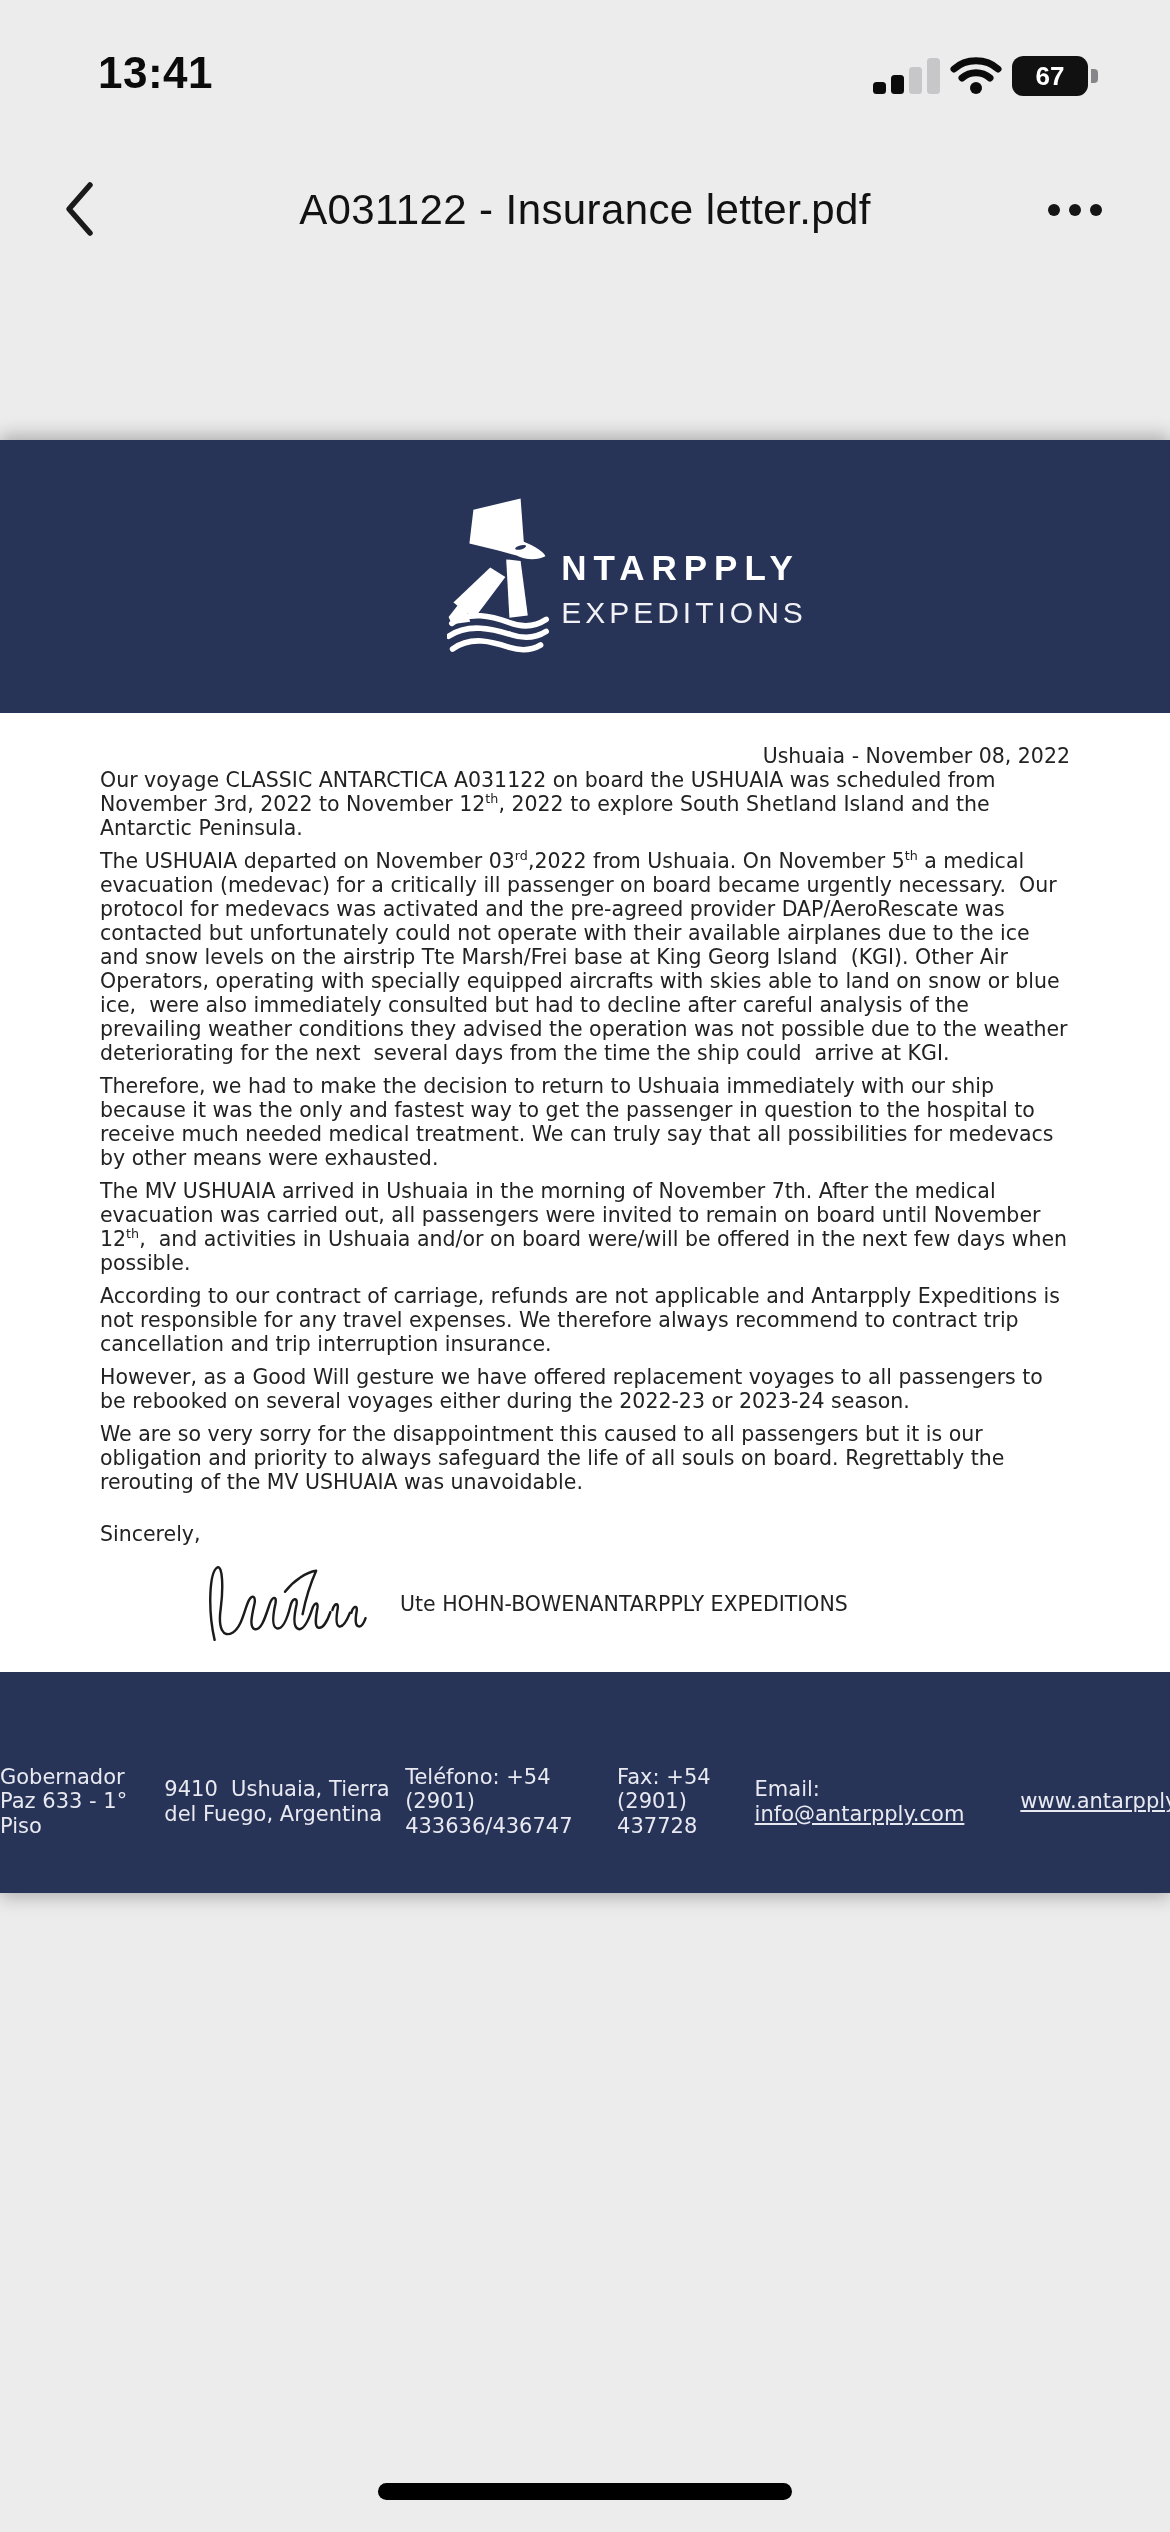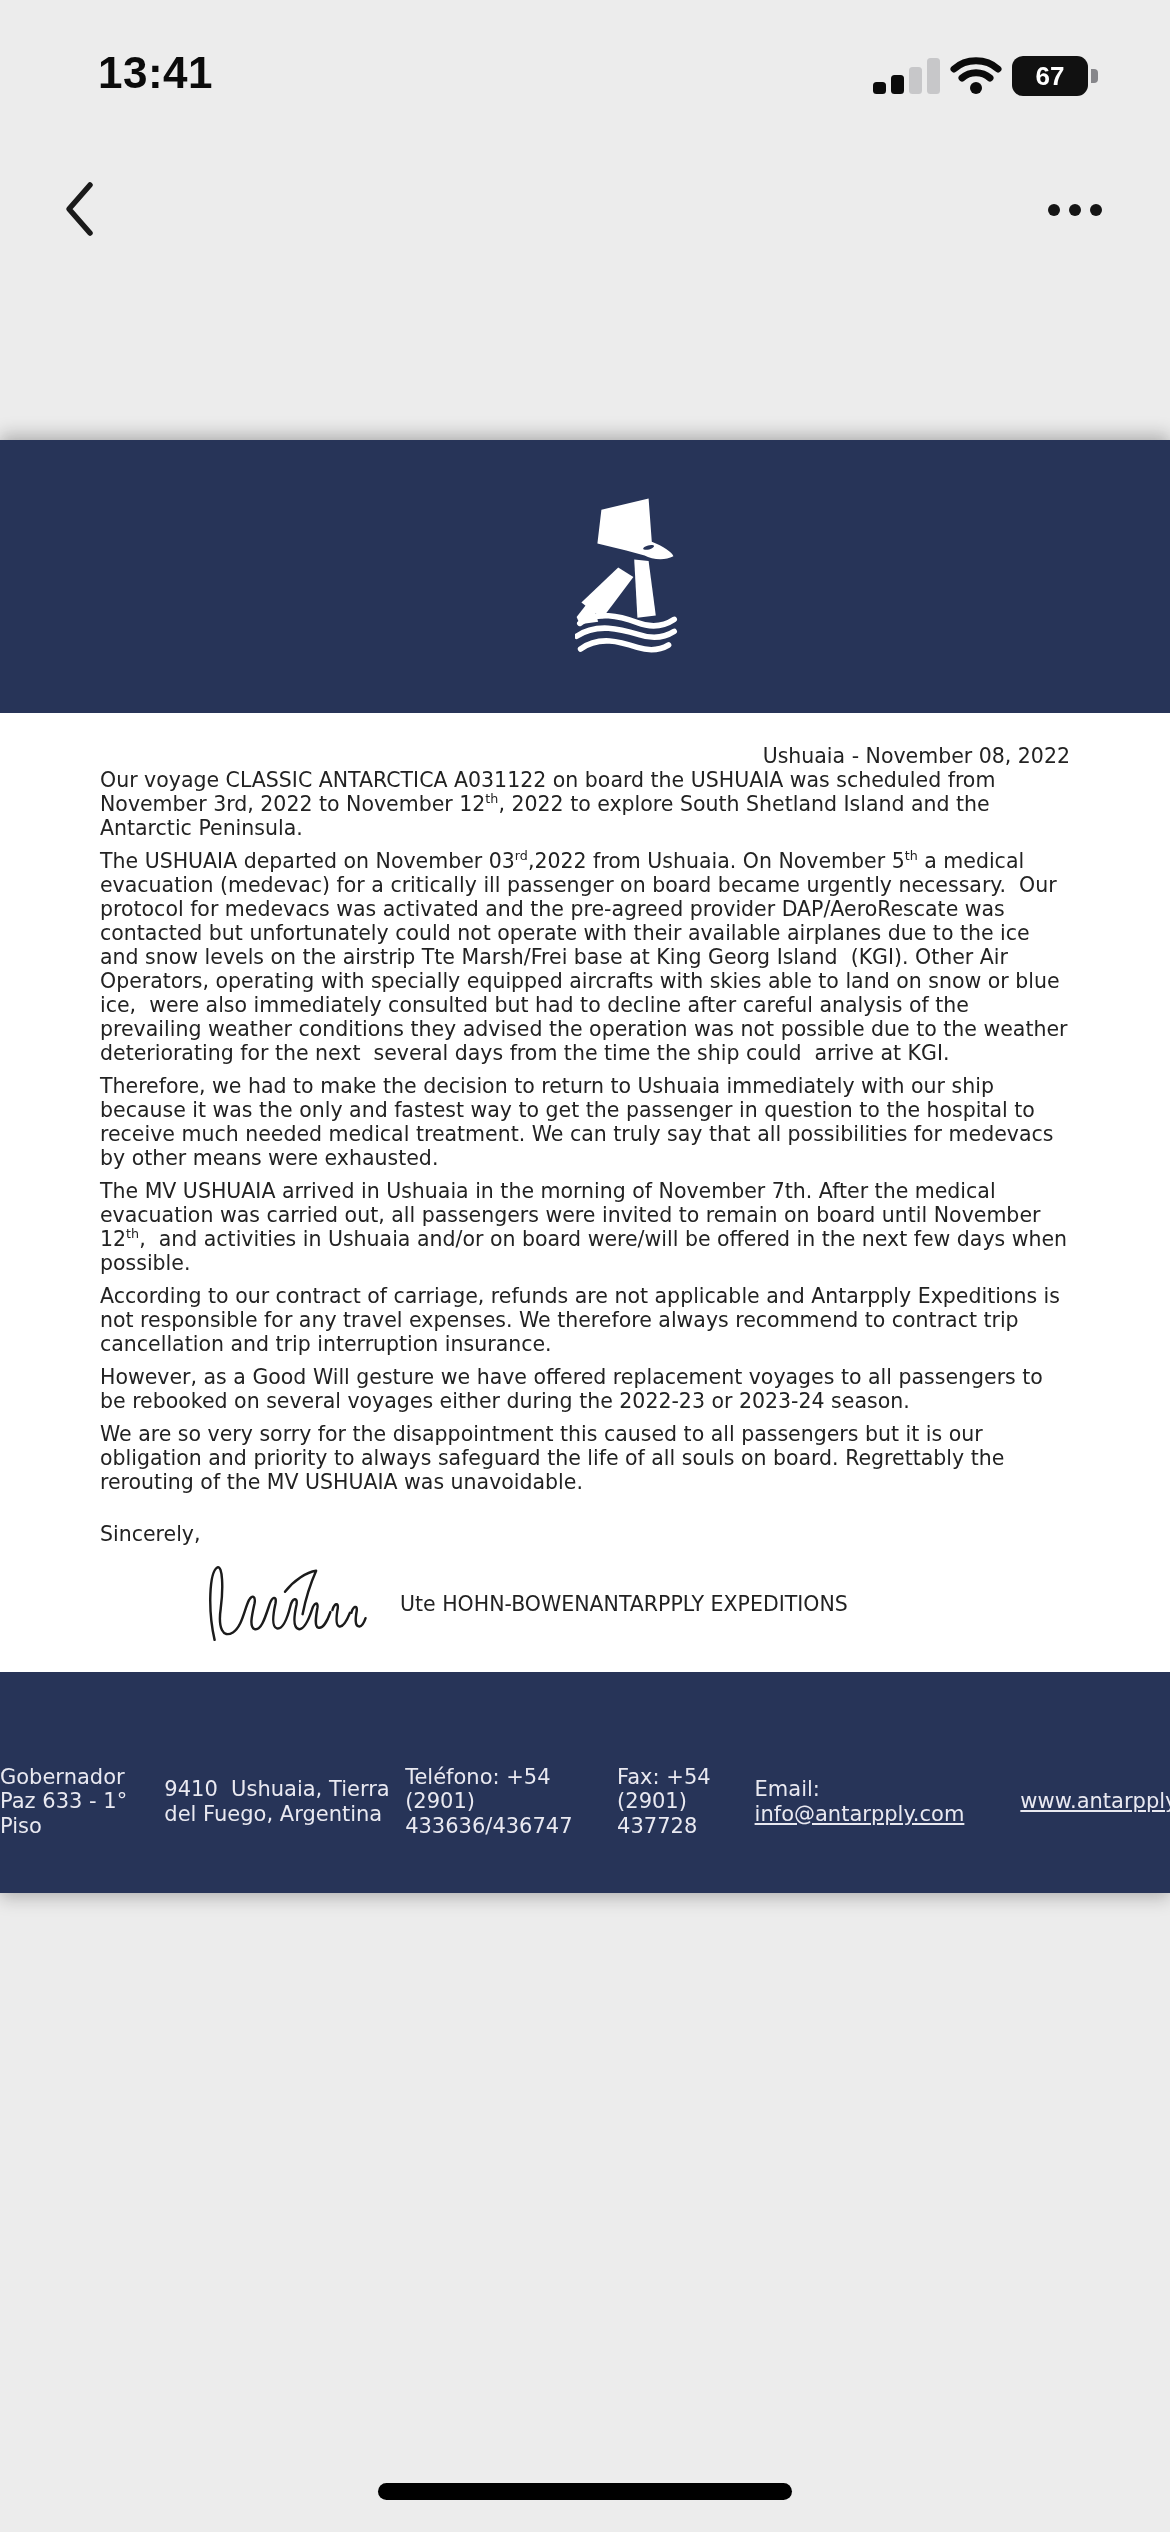--- a/index.html
+++ b/index.html
@@ -133,20 +133,21 @@
     </div>
   </div>
 </div>
 
 <div class="nav-bar">
   <div class="back-button">
     <svg width="34" height="58" viewBox="0 0 34 58">
       <polyline points="28,5 7,29 28,53" fill="none" stroke="#1a1a1a" stroke-width="5.5" stroke-linecap="round" stroke-linejoin="round"></polyline>
     </svg>
   </div>
+  <div class="nav-title">A031122 - Insurance letter.pdf</div>
   <div class="more-button">
     <i></i>
       <i></i>
       <i></i>
   </div>
 </div>
 
 <div class="document">
 
   <div class="doc-header">
@@ -158,20 +159,24 @@
           <path d="M8,132 L54,88 L73,100 L34,152 Z"></path>
           <path d="M2,150 L20,127 L29,156 L6,159 Z"></path>
         </g>
         <ellipse cx="92" cy="63" rx="7" ry="2.6" fill="#273458" transform="rotate(-14 92 63)"></ellipse>
         <g fill="none" stroke="#ffffff" stroke-width="7" stroke-linecap="round">
           <path d="M6,158 C28,142 56,149 78,157 C96,164 112,161 124,153"></path>
           <path d="M2,174 C27,157 57,165 80,172 C98,178 113,175 124,168"></path>
           <path d="M7,190 C30,173 57,181 78,188 C94,193 107,191 117,185"></path>
         </g>
       </svg>
+      <div class="logo-text">
+        <div class="logo-word1">NTARPPLY</div>
+        <div class="logo-word2">EXPEDITIONS</div>
+      </div>
     </div>
   </div>
 
   <div class="doc-body">
     <div class="date-line">Ushuaia - November 08, 2022</div>
 
     <div id="paragraphs">
         <p class="para"><span>Our voyage CLASSIC ANTARCTICA A031122 on board the USHUAIA was scheduled from November 3rd, 2022 to November 12</span><sup>th</sup><span>, 2022 to explore South Shetland Island and the Antarctic Peninsula.</span></p>
         <p class="para"><span>The USHUAIA departed on November 03</span><sup>rd</sup><span>,2022 from Ushuaia. On November 5</span><sup>th</sup><span> a medical evacuation (medevac) for a critically ill passenger on board became urgently necessary.  Our protocol for medevacs was activated and the pre-agreed provider DAP/AeroRescate was contacted but unfortunately could not operate with their available airplanes due to the ice and snow levels on the airstrip Tte Marsh/Frei base at King Georg Island  (KGI). Other Air Operators, operating with specially equipped aircrafts with skies able to land on snow or blue ice,  were also immediately consulted but had to decline after careful analysis of the prevailing weather conditions they advised the operation was not possible due to the weather deteriorating for the next  several days from the time the ship could  arrive at KGI.</span></p>
         <p class="para"><span>Therefore, we had to make the decision to return to Ushuaia immediately with our ship because it was the only and fastest way to get the passenger in question to the hospital to receive much needed medical treatment. We can truly say that all possibilities for medevacs by other means were exhausted.</span></p>

